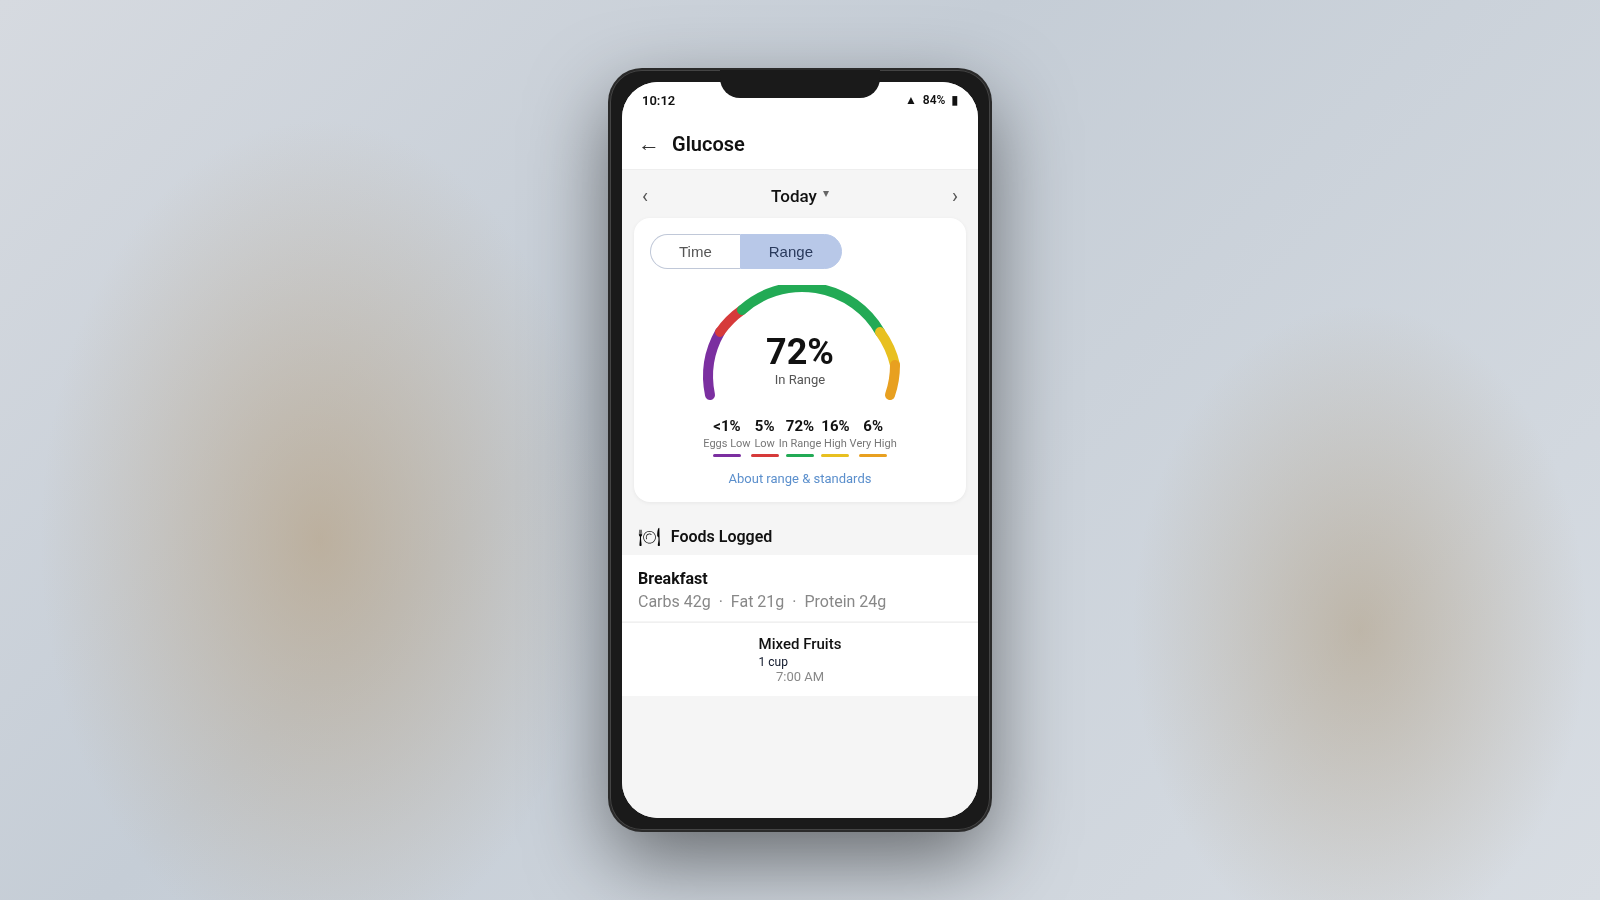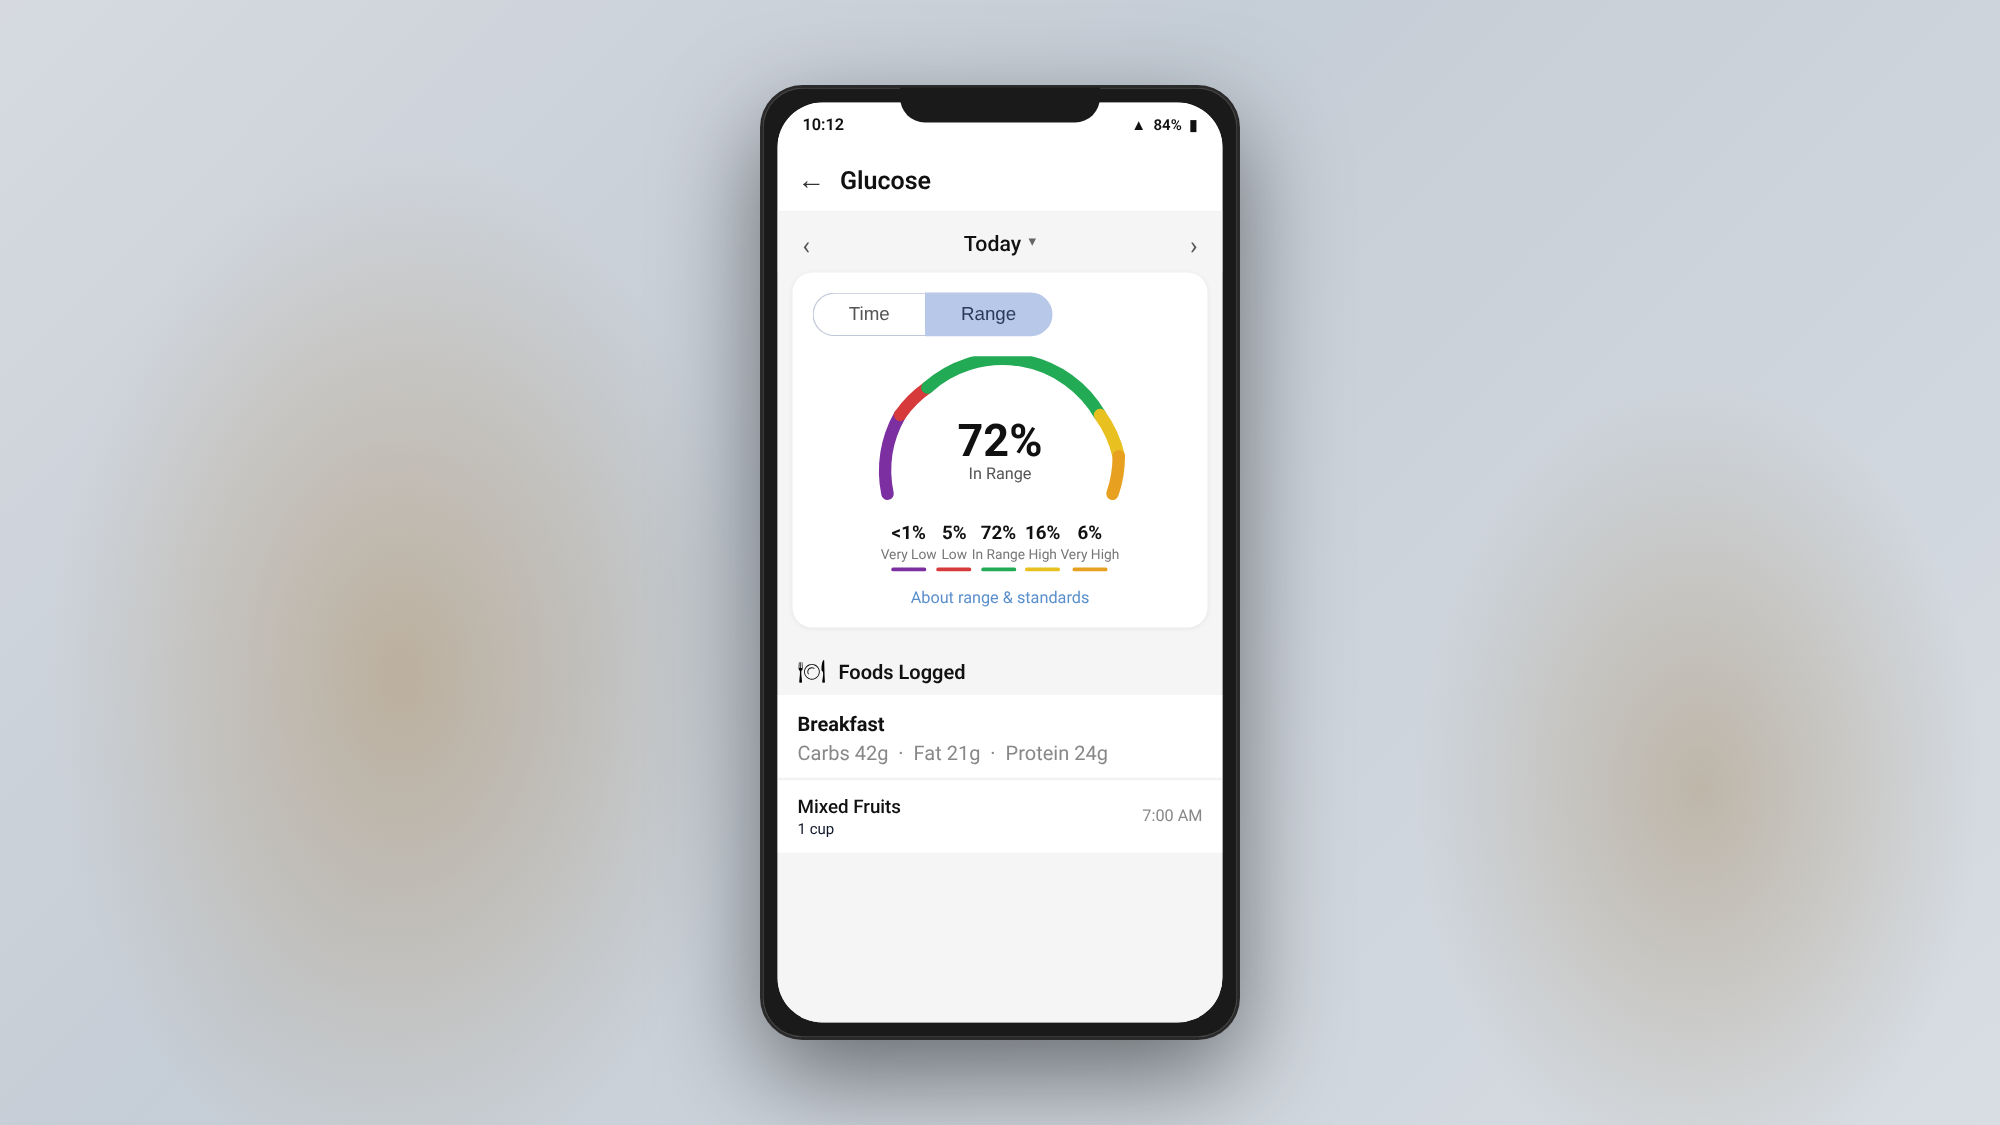--- a/index.html
+++ b/index.html
@@ -320,20 +320,21 @@
     .meal-macro-dot { margin: 0 4px; }
 
     
     .food-item {
       background: white;
       padding: 12px 16px;
       display: flex;
       align-items: center;
       justify-content: space-between;
       border-top: 1px solid #f0f0f0;
+      flex-direction: column;
     }
 
     .food-info {}
     .food-name {
       font-size: 15px;
       font-weight: 500;
       color: #111;
       display: flex;
       align-items: center;
       gap: 6px;
@@ -411,21 +412,21 @@
               </svg>
               <div class="gauge-center-text">
                 <div class="gauge-pct">72%</div>
                 <div class="gauge-label">In Range</div>
               </div>
             </div>
 
             <div class="stats-row">
               <div class="stat-item">
                 <span class="stat-value">&lt;1%</span>
-                <span class="stat-name">Very Low</span>
+                <span class="stat-name">Eggs Low</span>
                 <div class="stat-bar" style="background:#7b2fa0"></div>
               </div>
               <div class="stat-item">
                 <span class="stat-value">5%</span>
                 <span class="stat-name">Low</span>
                 <div class="stat-bar" style="background:#d63a3a"></div>
               </div>
               <div class="stat-item">
                 <span class="stat-value">72%</span>
                 <span class="stat-name">In Range</span>

